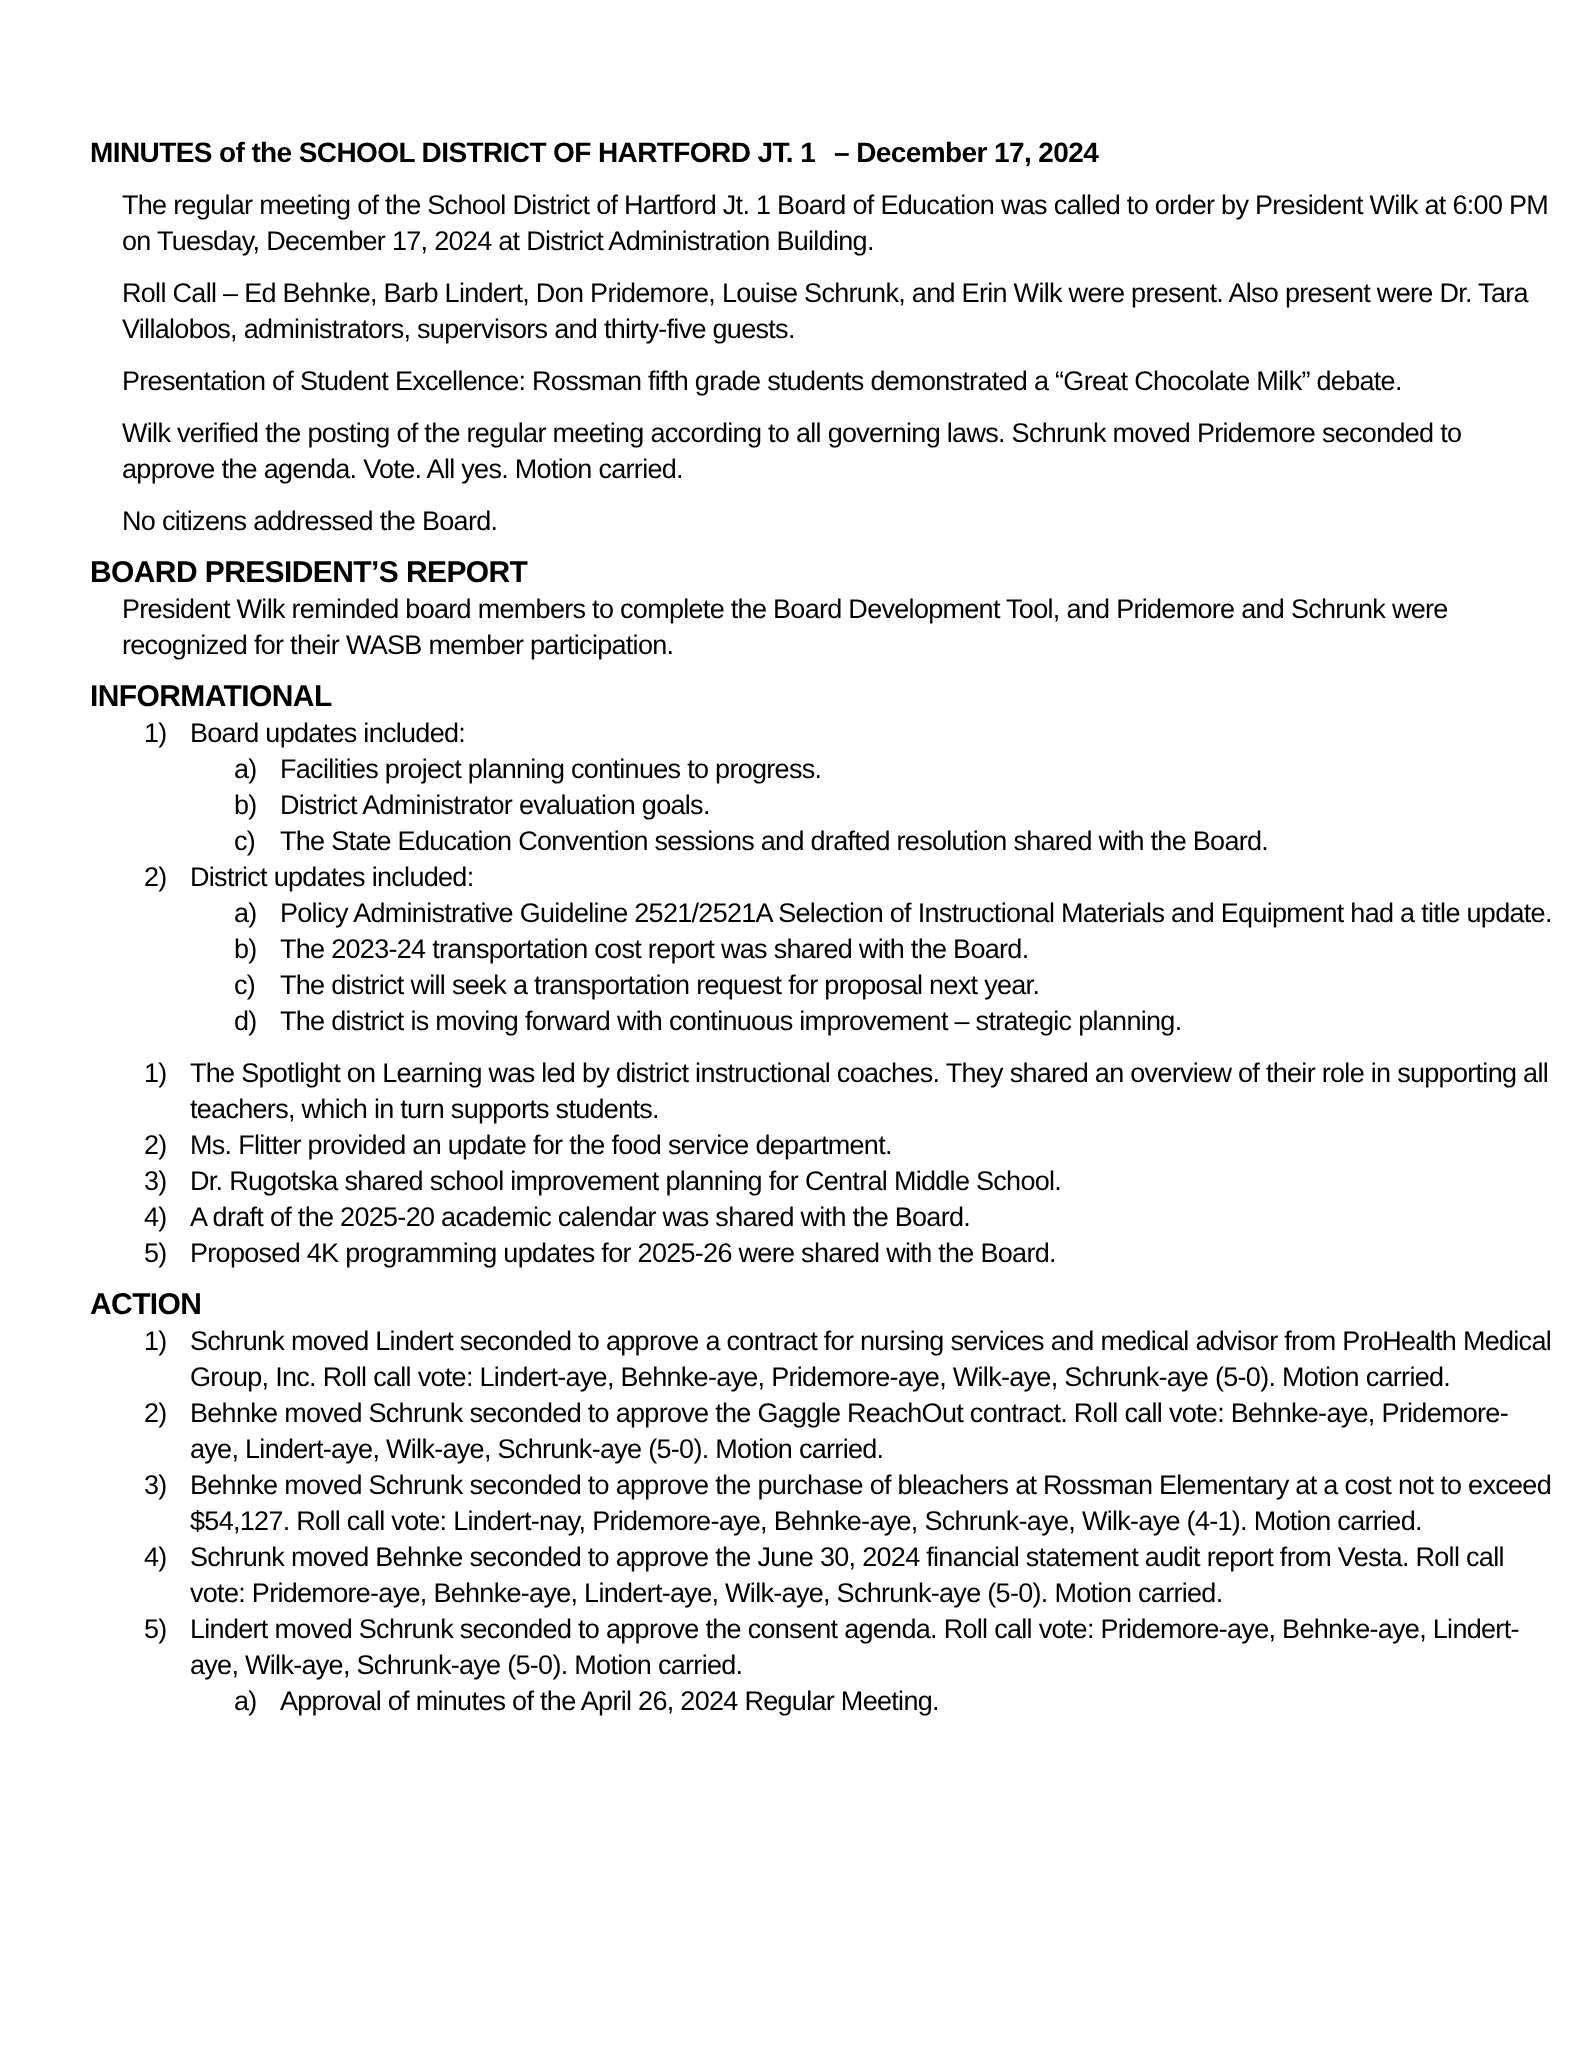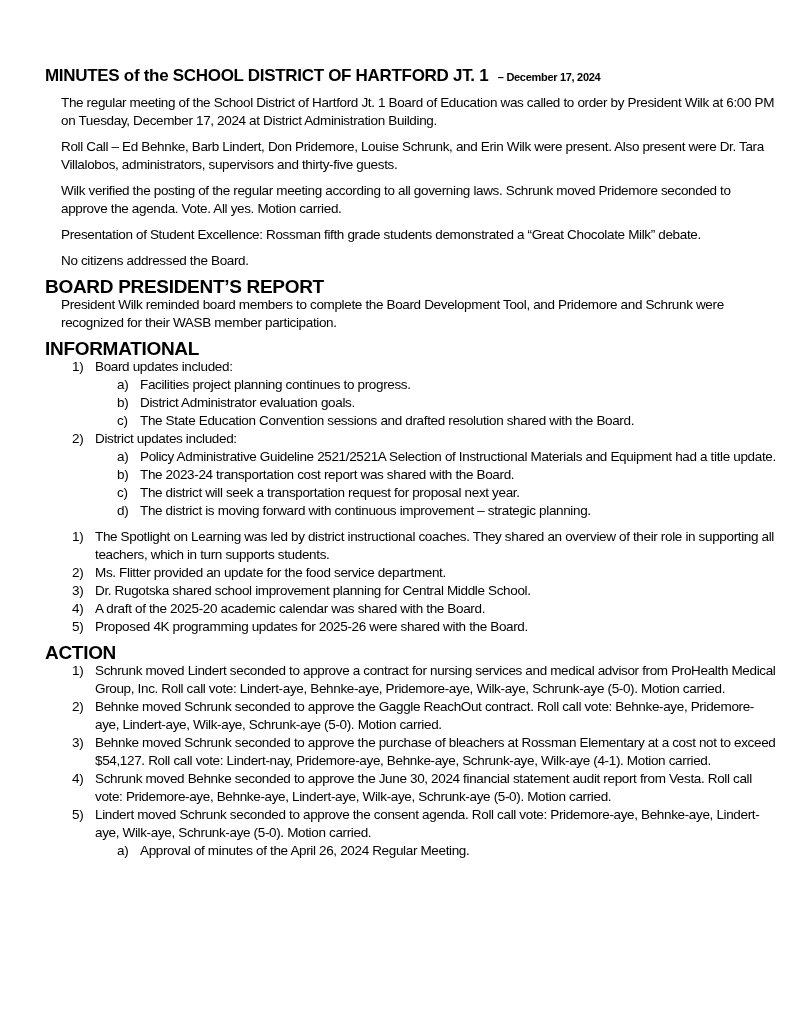--- a/index.html
+++ b/index.html
@@ -22,40 +22,40 @@
     top: 64px;
     width: 732px;
   }
   .title-row {
     white-space: nowrap;
     margin: 0 0 5px 0;
     line-height: 24px;
   }
   .doc-title {
     display: inline;
-    font-size: 17px;
+    font-size: 14px;
     font-weight: bold;
     letter-spacing: -0.3px;
   }
   .doc-title-date {
     display: inline;
-    font-size: 11px;
+    font-size: 14px;
     font-weight: bold;
     letter-spacing: -0.3px;
     margin-left: 5px;
   }
   .para {
     font-size: 13.5px;
     line-height: 18px;
     letter-spacing: -0.35px;
     margin: 0 0 8px 16px;
   }
   .section { margin: 0 0 8px 0; }
   .heading {
-    font-size: 19px;
+    font-size: 15px;
     font-weight: bold;
     line-height: 18px;
     letter-spacing: -0.3px;
     margin: 0;
   }
   .li {
     display: flex;
     font-size: 13.5px;
     line-height: 18px;
     letter-spacing: -0.35px;
@@ -74,22 +74,22 @@
 
 <div class="page">
   <div class="content">
     <div class="title-row">
       <span class="doc-title">MINUTES of the SCHOOL DISTRICT OF HARTFORD JT. 1</span>
       <span class="doc-title-date">– December 17, 2024</span>
     </div>
     <div id="doc-body">
         <div class="para">The regular meeting of the School District of Hartford Jt. 1 Board of Education was called to order by President Wilk at 6:00 PM on Tuesday, December 17, 2024 at District Administration Building.</div>
         <div class="para">Roll Call – Ed Behnke, Barb Lindert, Don Pridemore, Louise Schrunk, and Erin Wilk were present. Also present were Dr. Tara Villalobos, administrators, supervisors and thirty-five guests.</div>
+        <div class="para">Presentation of Student Excellence: Rossman fifth grade students demonstrated a “Great Chocolate Milk” debate.</div>
         <div class="para">Wilk verified the posting of the regular meeting according to all governing laws. Schrunk moved Pridemore seconded to approve the agenda. Vote. All yes. Motion carried.</div>
-        <div class="para">Presentation of Student Excellence: Rossman fifth grade students demonstrated a “Great Chocolate Milk” debate.</div>
         <div class="para">No citizens addressed the Board.</div>
         <div class="section">
           <div class="heading">BOARD PRESIDENT’S REPORT</div>
           <div class="para">President Wilk reminded board members to complete the Board Development Tool, and Pridemore and Schrunk were recognized for their WASB member participation.</div>
         </div>
         <div class="section">
           <div class="heading">INFORMATIONAL</div>
           <div class="li L1">
             <span class="num">1)</span>
             <div class="txt">Board updates included:</div>

